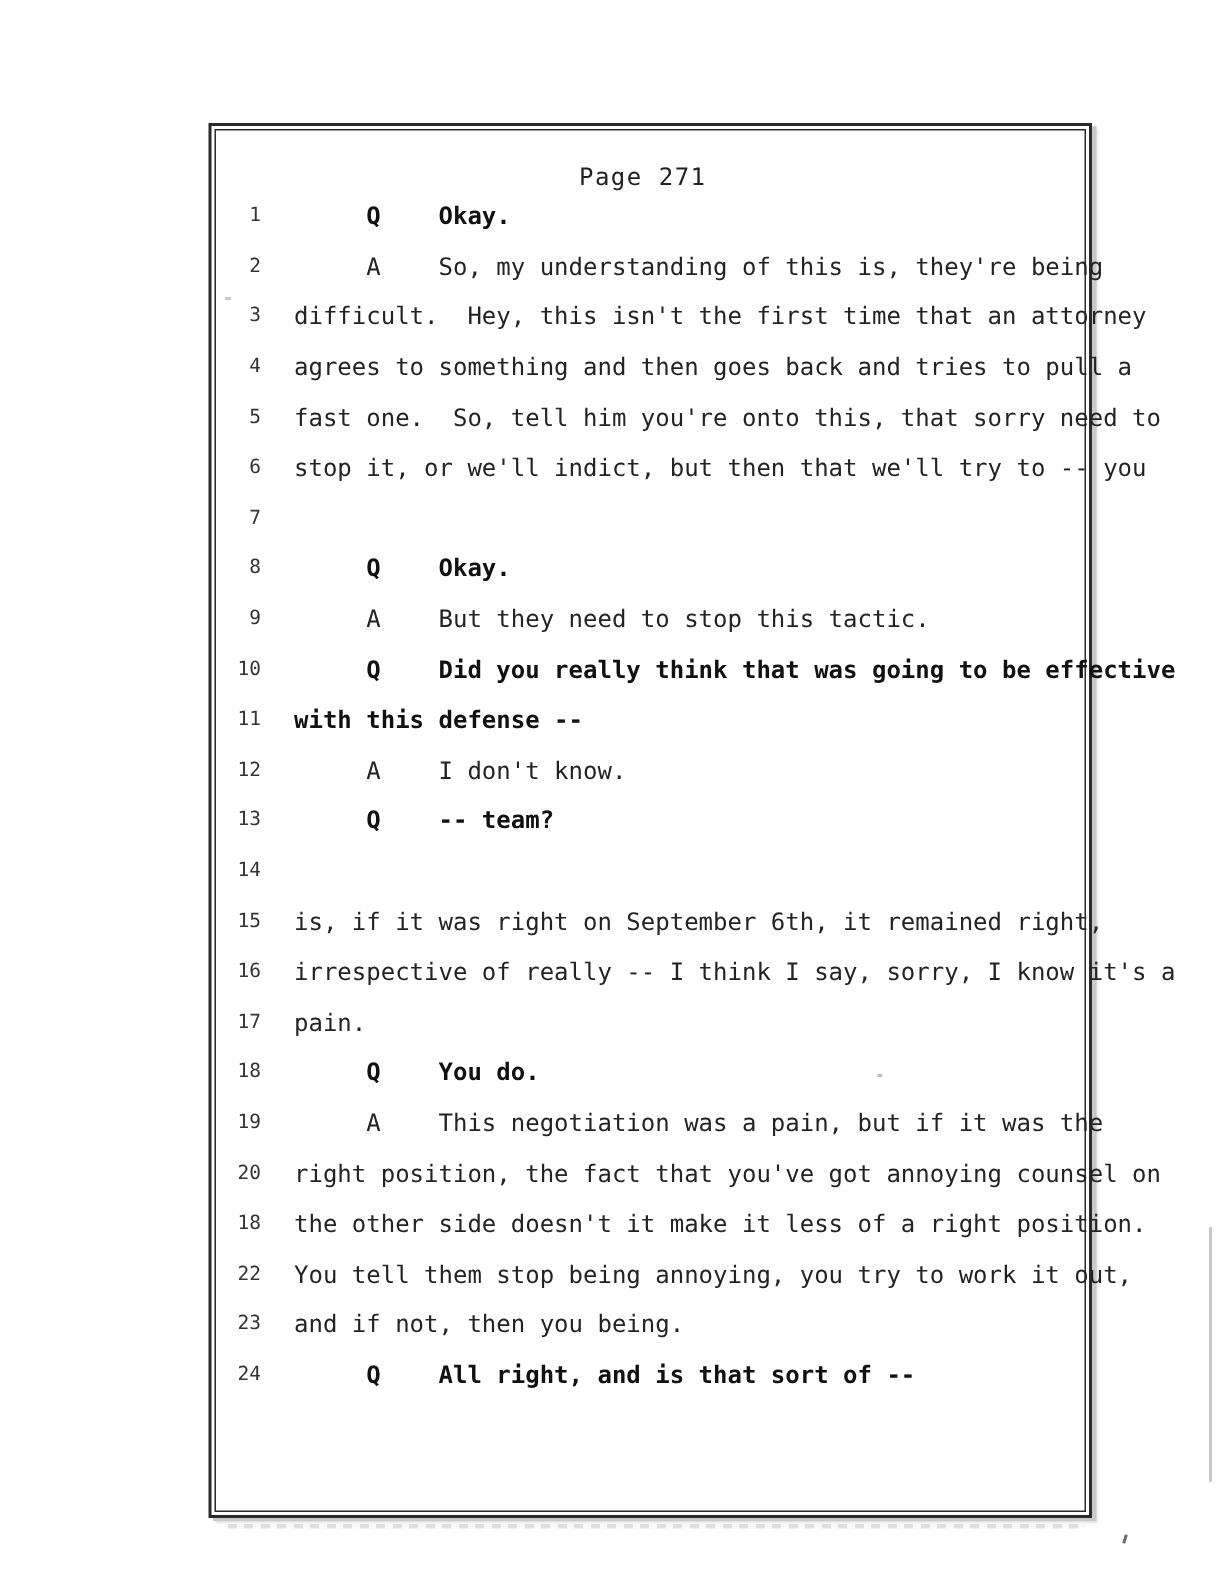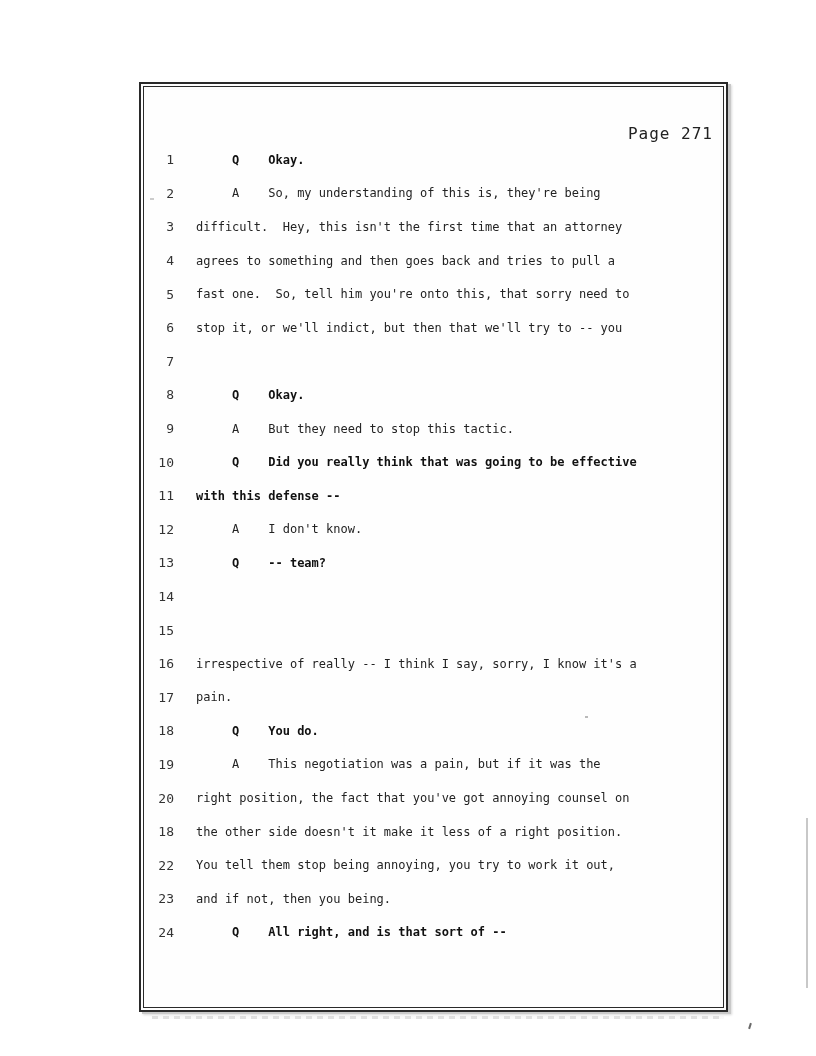--- a/index.html
+++ b/index.html
@@ -28,23 +28,23 @@
     border: 2px solid #2a2a2a;
     box-shadow: 3px 2px 0 #c9c9c9, 4px 3px 2px rgba(150,150,150,0.35);
   }
   .page-inner {
     position: absolute;
     inset: 2px;
     border: 1px solid #2a2a2a;
     background: #fefefe;
   }
   .page-header {
-    margin-top: 38px;
+    margin-top: 22px;
     padding-right: 10px;
-    text-align: right;
+    text-align: center;
     font-size: 16px;
     line-height: 18px;
     color: #222222;
     letter-spacing: 1px;
   }
   .lines {
     margin-top: 0px;
   }
   .line {
     display: flex;
@@ -56,21 +56,21 @@
     display: inline-block;
     padding-left: 6px;
     width: 24px;
     text-align: right;
     font-size: 13px;
     color: #333333;
     flex: 0 0 auto;
   }
   .text {
     margin-left: 22px;
-    font-size: 12px;
+    font-size: 16px;
     color: #232323;
     flex: 0 0 auto;
   }
   .text.bold {
     font-weight: 700;
     color: #111111;
   }
   .redaction {
     display: inline-block;
     width: 36px;
@@ -199,20 +199,21 @@
     <span class="num">13</span>
     <span class="text bold">     Q    -- team?</span>
   </div>
 
   <div class="line">
     <span class="num">14</span>
   </div>
 
   <div class="line">
     <span class="num">15</span>
+    <span class="text">is, if it was right on September 6th, it remained right,</span>
   </div>
 
   <div class="line">
     <span class="num">16</span>
     <span class="text">irrespective of really -- I think I say, sorry, I know it's a</span>
   </div>
 
   <div class="line">
     <span class="num">17</span>
     <span class="text">pain.</span>

